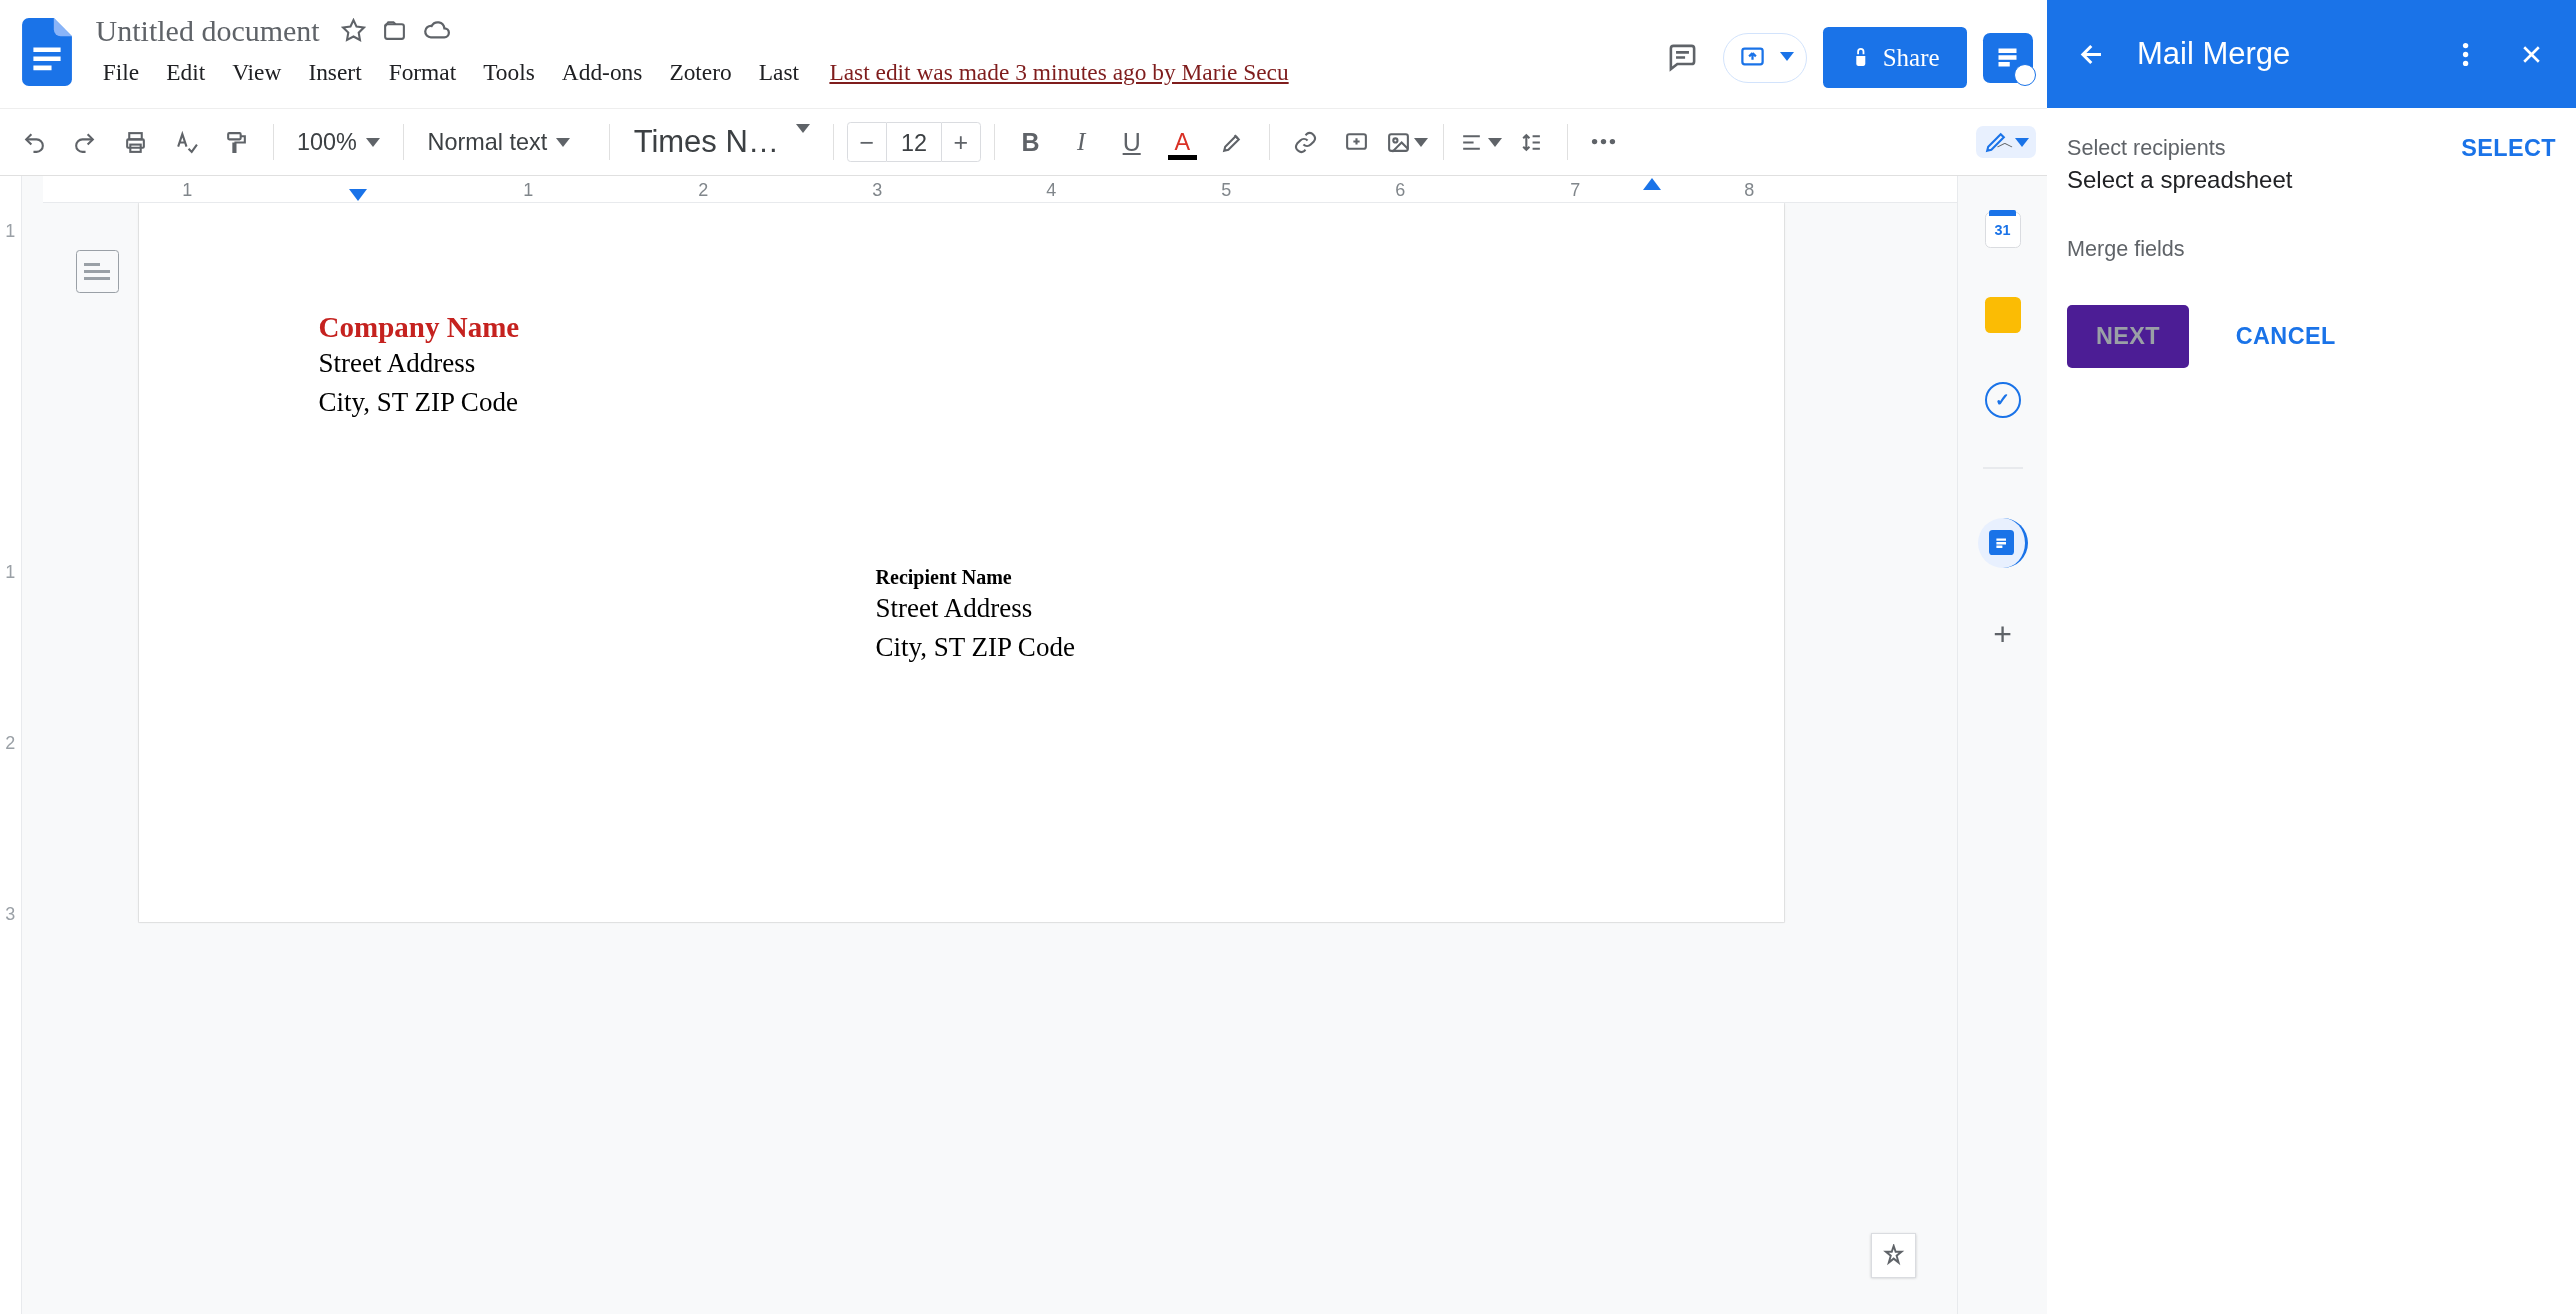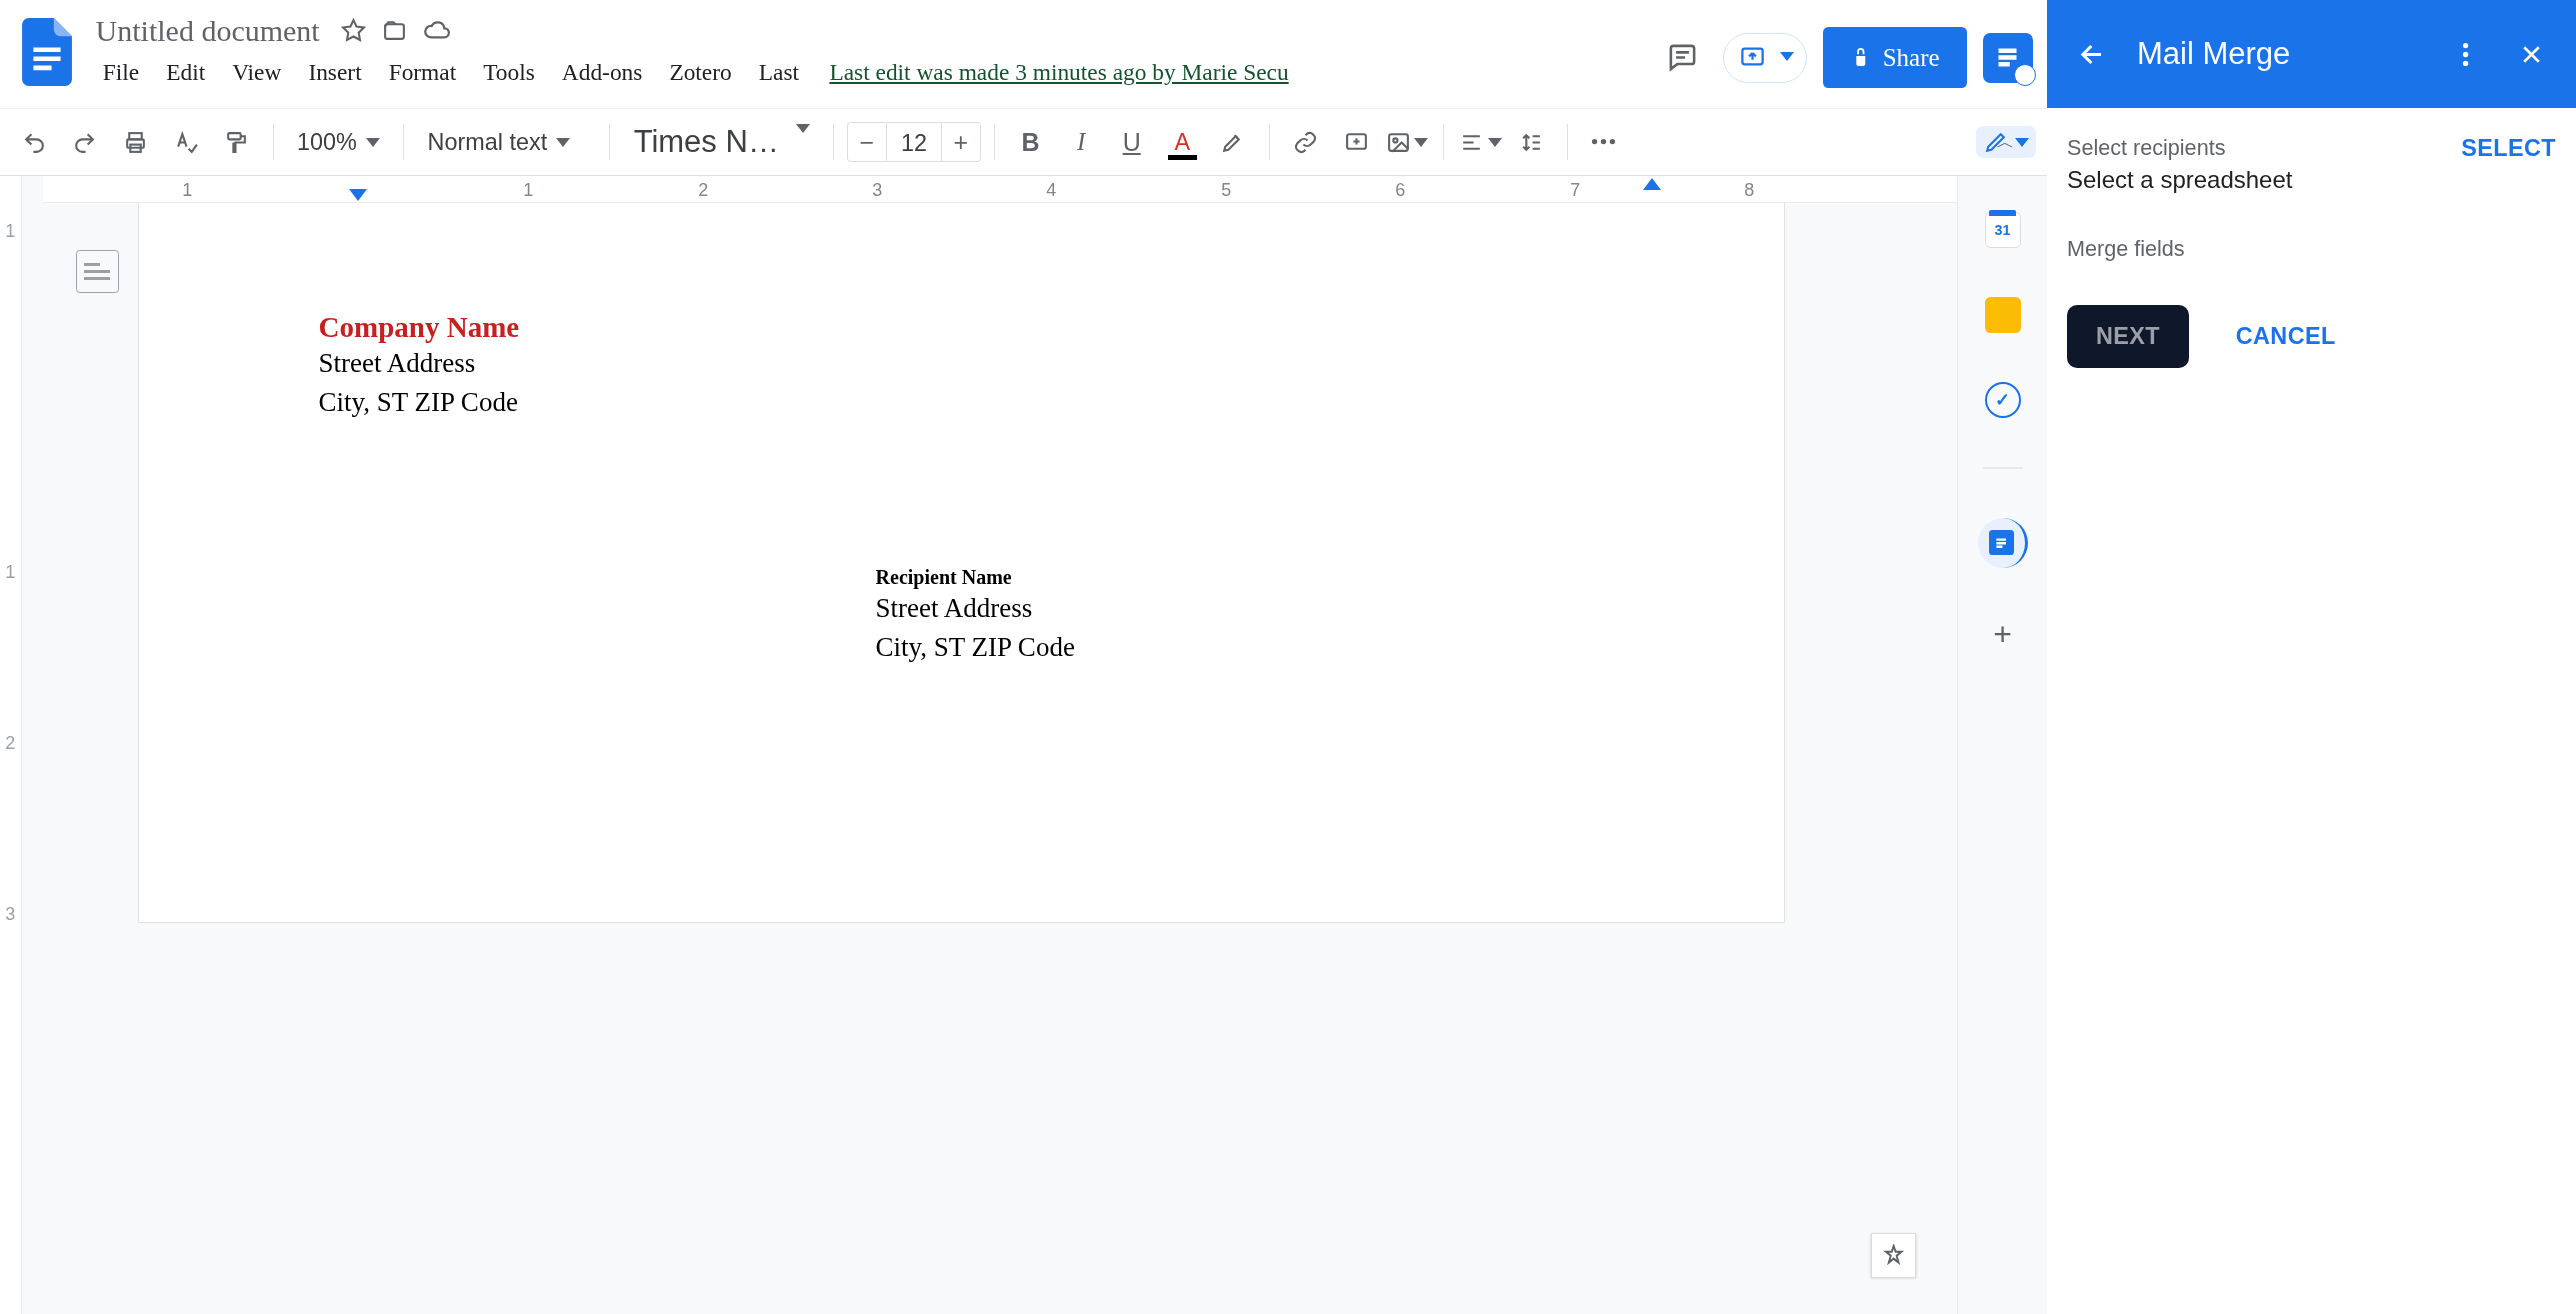--- a/index.html
+++ b/index.html
@@ -10,21 +10,21 @@
   
   .titlebar { display: flex; align-items: flex-start; padding: 9px 14.4px 0 14.4px; height: 108px; font-family: Liberation Serif, serif; }
   .doc-icon { width: 65px; height: 86px; display:flex; align-items:center; justify-content:center; margin-right: 10.8px; }
   .doc-icon svg { width: 50px; height: 68px; }
   .title-wrap { flex:1; }
   .title-row { display:flex; align-items:center; gap: 16px; height: 43px; }
   .doc-title { font-size: 30px; color: #5f6368; padding: 1.8px 5.4px; font-weight: 400; }
   .ticon { color:#5f6368; display:inline-flex; }
   .menu-row { display:flex; align-items:center; gap: 1.8px; height: 41px; }
   .menu-item { padding: 5.4px 12.6px; font-size: 23.4px; color:#202124; border-radius:3.6px; cursor:pointer; }
-  .last-edit { color:#14532d; text-decoration: underline; font-size:23.4px; margin-left: 16px; cursor:pointer; white-space:nowrap; overflow:hidden; text-overflow:ellipsis; max-width:557px; }
+  .last-edit { color:#7f1d1d; text-decoration: underline; font-size:23.4px; margin-left: 16px; cursor:pointer; white-space:nowrap; overflow:hidden; text-overflow:ellipsis; max-width:557px; }
   .titlebar-right { display:flex; align-items:center; gap: 16px; margin-left:auto; padding-top:18px; }
   .rbtn { width:50px; height:50px; display:flex; align-items:center; justify-content:center; border-radius:5.4px; cursor:pointer; }
   .present-group { display:flex; align-items:center; border:1.8px solid #d2e3fc; border-radius: 25px; height:50px; padding:0 7.2px; }
   .present-btn { width:43px; height:43px; display:flex; align-items:center; justify-content:center; color:#1a73e8; }
   .present-caret { color:#1a73e8; padding: 0 5.4px; }
   .share-btn { background:#1a73e8; color:#fff; border-radius:5.4px; height:61px; padding: 0 27px; display:flex; align-items:center; gap:10.8px; font-size:25px; font-weight:500; cursor:pointer; }
   .account-badge { width:50px; height:50px; border-radius:7.2px; background:#1a73e8; display:flex; align-items:center; justify-content:center; position:relative; }
   .account-badge::after { content:""; position:absolute; right:-3.6px; bottom:-3.6px; width:20px; height:20px; background:#fff; border-radius:50%; border:1.8px solid #1a73e8; }
 
   
@@ -82,21 +82,21 @@
   .mm-header { height:108px; background:#1a73e8; color:#fff; display:flex; align-items:center; padding:0 25px; gap:25px; }
   .mm-title { font-size:31px; font-weight:400; flex:1; }
   .mm-hbtn { width:40px; height:40px; display:flex; align-items:center; justify-content:center; cursor:pointer; }
   .mm-body { padding: 27px 20px; font-size:23.4px; }
   .mm-sec-label { color:#5f6368; font-size:21.6px; }
   .mm-sec-val { color:#202124; font-size:24px; margin-top:5.4px; }
   .mm-row { display:flex; align-items:flex-start; }
   .mm-select-btn { margin-left:auto; color:#1a73e8; font-weight:600; font-size:23.4px; letter-spacing:0.4px; cursor:pointer; }
   .mm-fields { margin-top:40px; color:#202124; font-size:24px; line-height:1.4;}
   .mm-actions { display:flex; gap:36px; margin-top:40px; }
-  .mm-next { background:#0f172a; color:#9aa0a6; font-weight:600; padding:18px 29px; border-radius:10px; letter-spacing:0.4px; cursor:default;}
+  .mm-next { background:#4c1d95; color:#9aa0a6; font-weight:600; padding:18px 29px; border-radius:5px; letter-spacing:0.4px; cursor:default;}
   .mm-cancel { color:#1a73e8; font-weight:600; padding:18px 10.8px; letter-spacing:0.4px; cursor:pointer;}
 
   .caret-down { display:inline-block; width:0; height:0; border-left:7.2px solid transparent; border-right:7.2px solid transparent; border-top:9px solid #5f6368; }
 </style>
 </head>
 <body>
 
 <div class="app">
   <div class="main">
 

